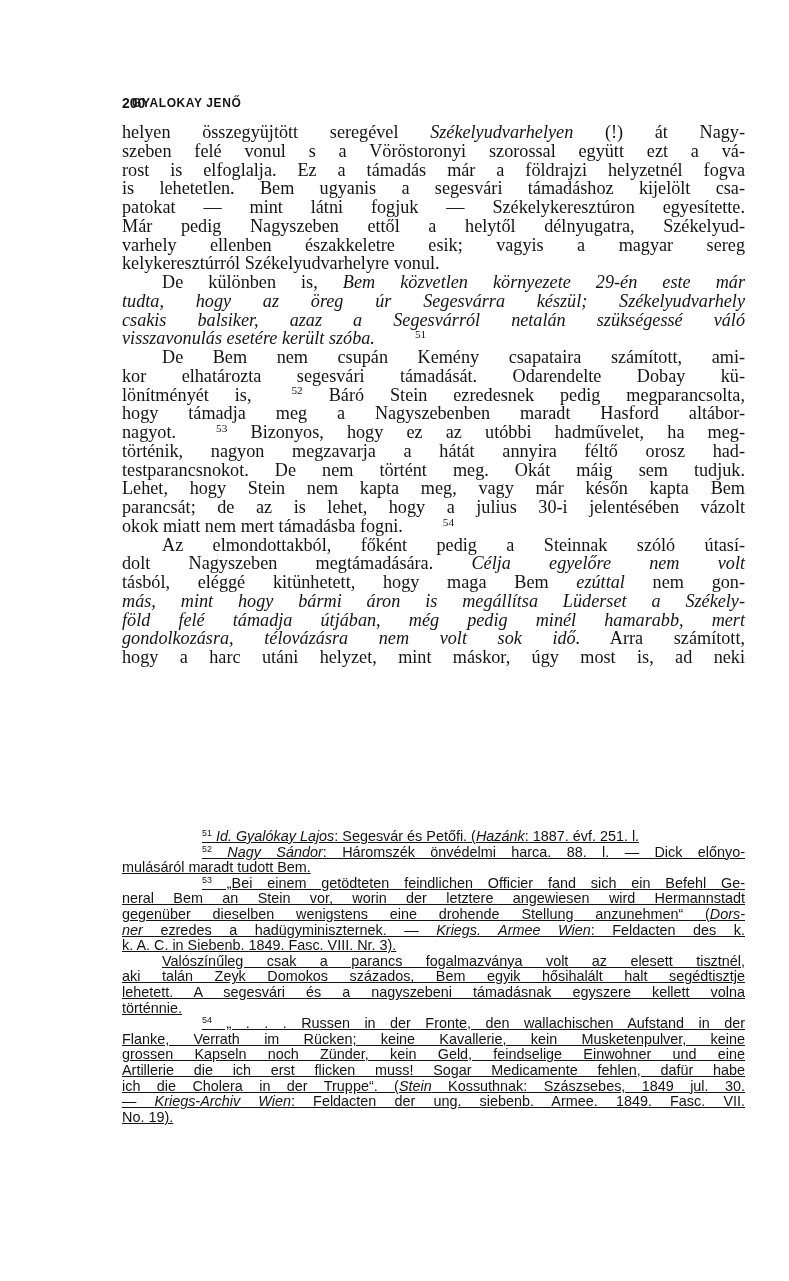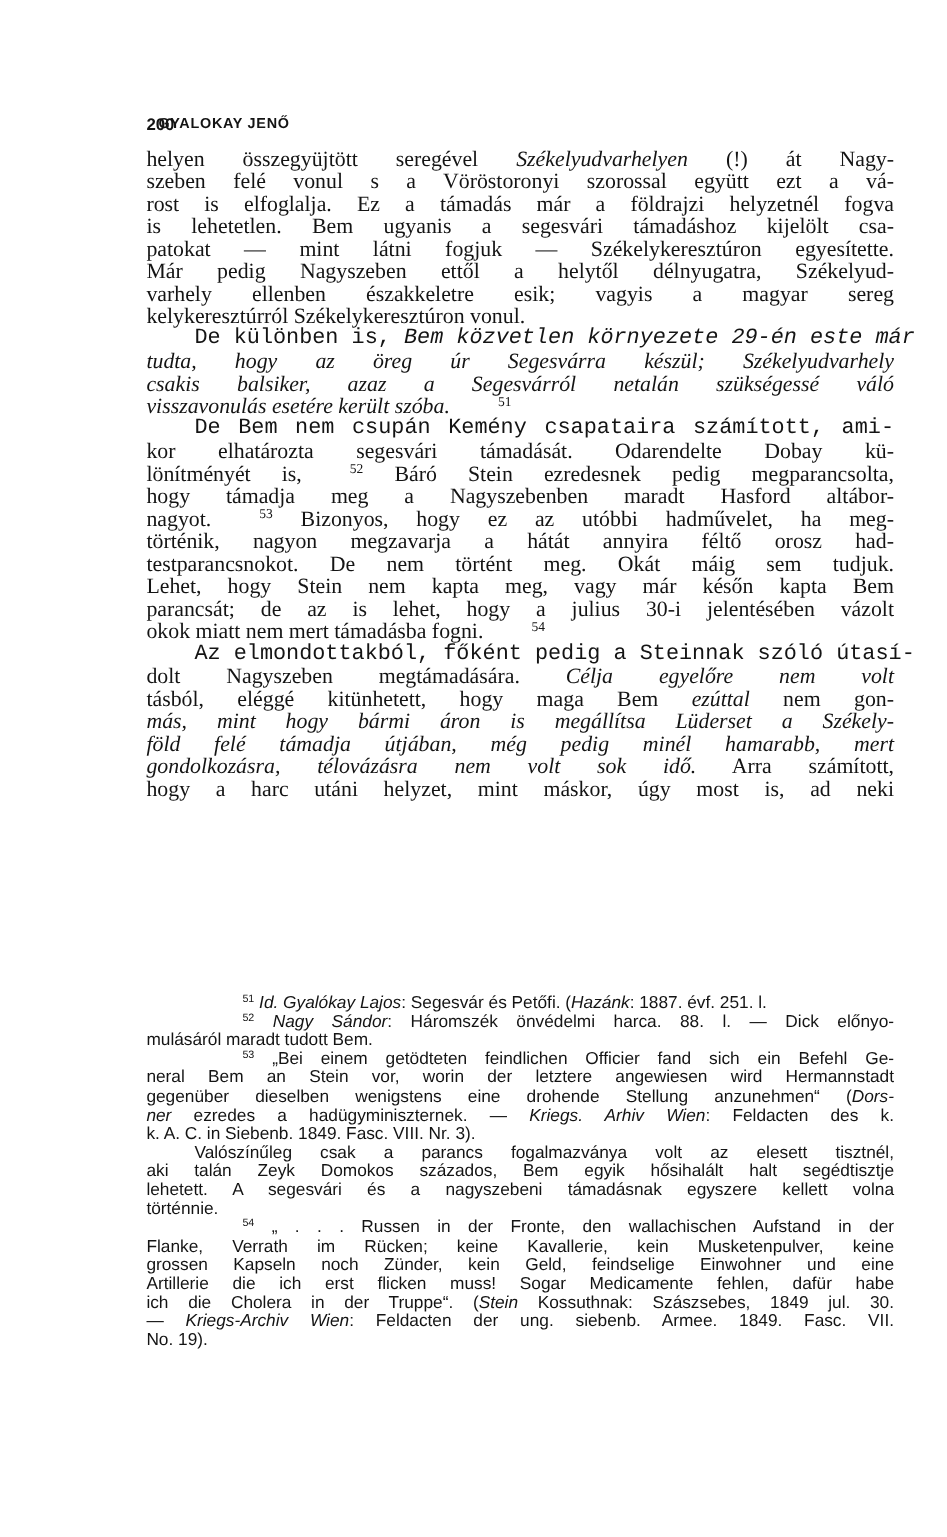--- a/index.html
+++ b/index.html
@@ -8,25 +8,25 @@
     .page { position: absolute; left: 122px; top: 0; width: 623px; }
     .running-head { position: absolute; top: 95px; left: 0; width: 623px; height: 18px;
                     font-family: "Liberation Sans", sans-serif; font-size: 14px; }
     .page-number { position: absolute; left: 0; top: 0; font-weight: bold; }
     .author-head { position: absolute; left: 0; width: 100%; text-align: left;
                    font-size: 12px; letter-spacing: 0.6px; top: 1px; padding-left: 10px; box-sizing: border-box; font-weight: bold; }
     .body-text { position: absolute; top: 123px; left: 0; width: 623px; }
     .line { display: block; height: 18.75px; line-height: 18.75px; font-size: 18.2px;
             white-space: nowrap; text-align: justify; text-align-last: justify; }
     .line.last { text-align-last: left; }
-    .line.indent { padding-left: 40px; font-family: Liberation Mono, monospace; }
+    .line.indent { padding-left: 40px; }
     .footnotes { position: absolute; top: 829px; left: 0; width: 623px; }
     .fline { display: block; height: 15.6px; line-height: 15.6px; font-size: 14.4px;
              white-space: nowrap; text-align: justify; text-align-last: justify;
-             font-family: "Liberation Sans", "DejaVu Sans", sans-serif; }
+             font-family: "Liberation Sans", "DejaVu Sans", sans-serif; text-decoration: underline; }
     .fline.last { text-align-last: left; }
     .fline.indent { padding-left: 40px; }
     .it { font-style: italic; }
     sup { font-size: 0.62em; line-height: 0; vertical-align: 0.55em; margin-left: 40px; }
   </style>
 </head>
 <body>
 
 <div class="page">
   <div class="running-head">
@@ -35,21 +35,21 @@
   </div>
 
   <div class="body-text" id="body-text">
       <span class="line">helyen összegyüjtött seregével <span class="it">Székelyudvarhelyen</span> (!) át Nagy-</span>
       <span class="line">szeben felé vonul s a Vöröstoronyi szorossal együtt ezt a vá-</span>
       <span class="line">rost is elfoglalja. Ez a támadás már a földrajzi helyzetnél fogva</span>
       <span class="line">is lehetetlen. Bem ugyanis a segesvári támadáshoz kijelölt csa-</span>
       <span class="line">patokat — mint látni fogjuk — Székelykeresztúron egyesítette.</span>
       <span class="line">Már pedig Nagyszeben ettől a helytől délnyugatra, Székelyud-</span>
       <span class="line">varhely ellenben északkeletre esik; vagyis a magyar sereg</span>
-      <span class="line last">kelykeresztúrról Székelykeresztúron vonul.</span>
+      <span class="line last">kelykeresztúrról Székelyudvarhelyre vonul.</span>
       <span class="line indent">De különben is, <span class="it">Bem közvetlen környezete 29-én este már</span></span>
       <span class="line"><span class="it">tudta, hogy az öreg úr Segesvárra készül; Székelyudvarhely</span></span>
       <span class="line"><span class="it">csakis balsiker, azaz a Segesvárról netalán szükségessé váló</span></span>
       <span class="line last"><span class="it">visszavonulás esetére került szóba.</span><sup>51</sup></span>
       <span class="line indent">De Bem nem csupán Kemény csapataira számított, ami-</span>
       <span class="line">kor elhatározta segesvári támadását. Odarendelte Dobay kü-</span>
       <span class="line">lönítményét is,<sup>52</sup> Báró Stein ezredesnek pedig megparancsolta,</span>
       <span class="line">hogy támadja meg a Nagyszebenben maradt Hasford altábor-</span>
       <span class="line">nagyot.<sup>53</sup> Bizonyos, hogy ez az utóbbi hadművelet, ha meg-</span>
       <span class="line">történik, nagyon megzavarja a hátát annyira féltő orosz had-</span>
@@ -66,21 +66,21 @@
       <span class="line">hogy a harc utáni helyzet, mint máskor, úgy most is, ad neki</span>
     </div>
 
   <div class="footnotes" id="footnotes">
       <span class="fline indent last"><sup>51</sup> <span class="it">Id. Gyalókay Lajos</span>: Segesvár és Petőfi. (<span class="it">Hazánk</span>: 1887. évf. 251. l.</span>
       <span class="fline indent"><sup>52</sup> <span class="it">Nagy Sándor</span>: Háromszék önvédelmi harca. 88. l. — Dick előnyo-</span>
       <span class="fline last">mulásáról maradt tudott Bem.</span>
       <span class="fline indent"><sup>53</sup> „Bei einem getödteten feindlichen Officier fand sich ein Befehl Ge-</span>
       <span class="fline">neral Bem an Stein vor, worin der letztere angewiesen wird Hermannstadt</span>
       <span class="fline">gegenüber dieselben wenigstens eine drohende Stellung anzunehmen“ (<span class="it">Dors-</span></span>
-      <span class="fline"><span class="it">ner</span> ezredes a hadügyminiszternek. — <span class="it">Kriegs. Arhiv Wien</span>: Feldacten des k.</span>
+      <span class="fline"><span class="it">ner</span> ezredes a hadügyminiszternek. — <span class="it">Kriegs. Armee Wien</span>: Feldacten des k.</span>
       <span class="fline last">k. A. C. in Siebenb. 1849. Fasc. VIII. Nr. 3).</span>
       <span class="fline indent">Valószínűleg csak a parancs fogalmazványa volt az elesett tisztnél,</span>
       <span class="fline">aki talán Zeyk Domokos százados, Bem egyik hősihalált halt segédtisztje</span>
       <span class="fline">lehetett. A segesvári és a nagyszebeni támadásnak egyszere kellett volna</span>
       <span class="fline last">történnie.</span>
       <span class="fline indent"><sup>54</sup> „ . . . Russen in der Fronte, den wallachischen Aufstand in der</span>
       <span class="fline">Flanke, Verrath im Rücken; keine Kavallerie, kein Musketenpulver, keine</span>
       <span class="fline">grossen Kapseln noch Zünder, kein Geld, feindselige Einwohner und eine</span>
       <span class="fline">Artillerie die ich erst flicken muss! Sogar Medicamente fehlen, dafür habe</span>
       <span class="fline">ich die Cholera in der Truppe“. (<span class="it">Stein</span> Kossuthnak: Szászsebes, 1849 jul. 30.</span>

